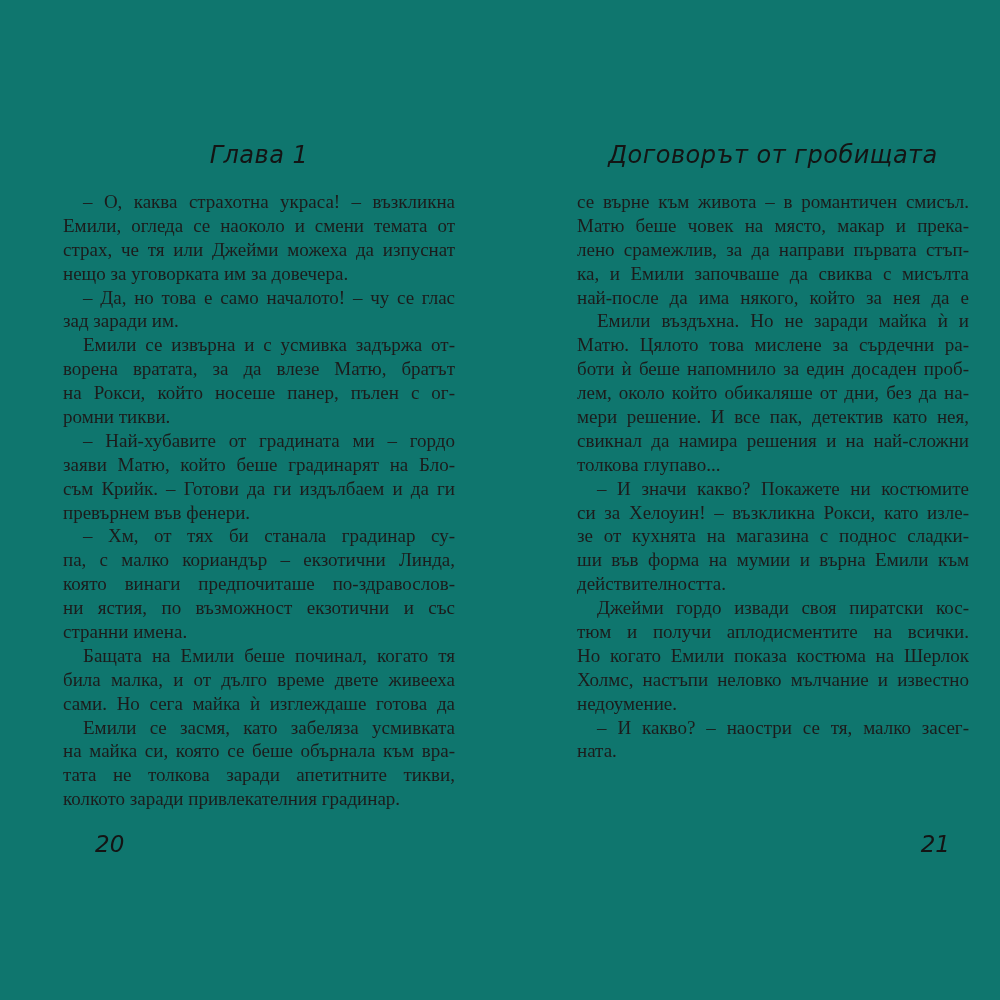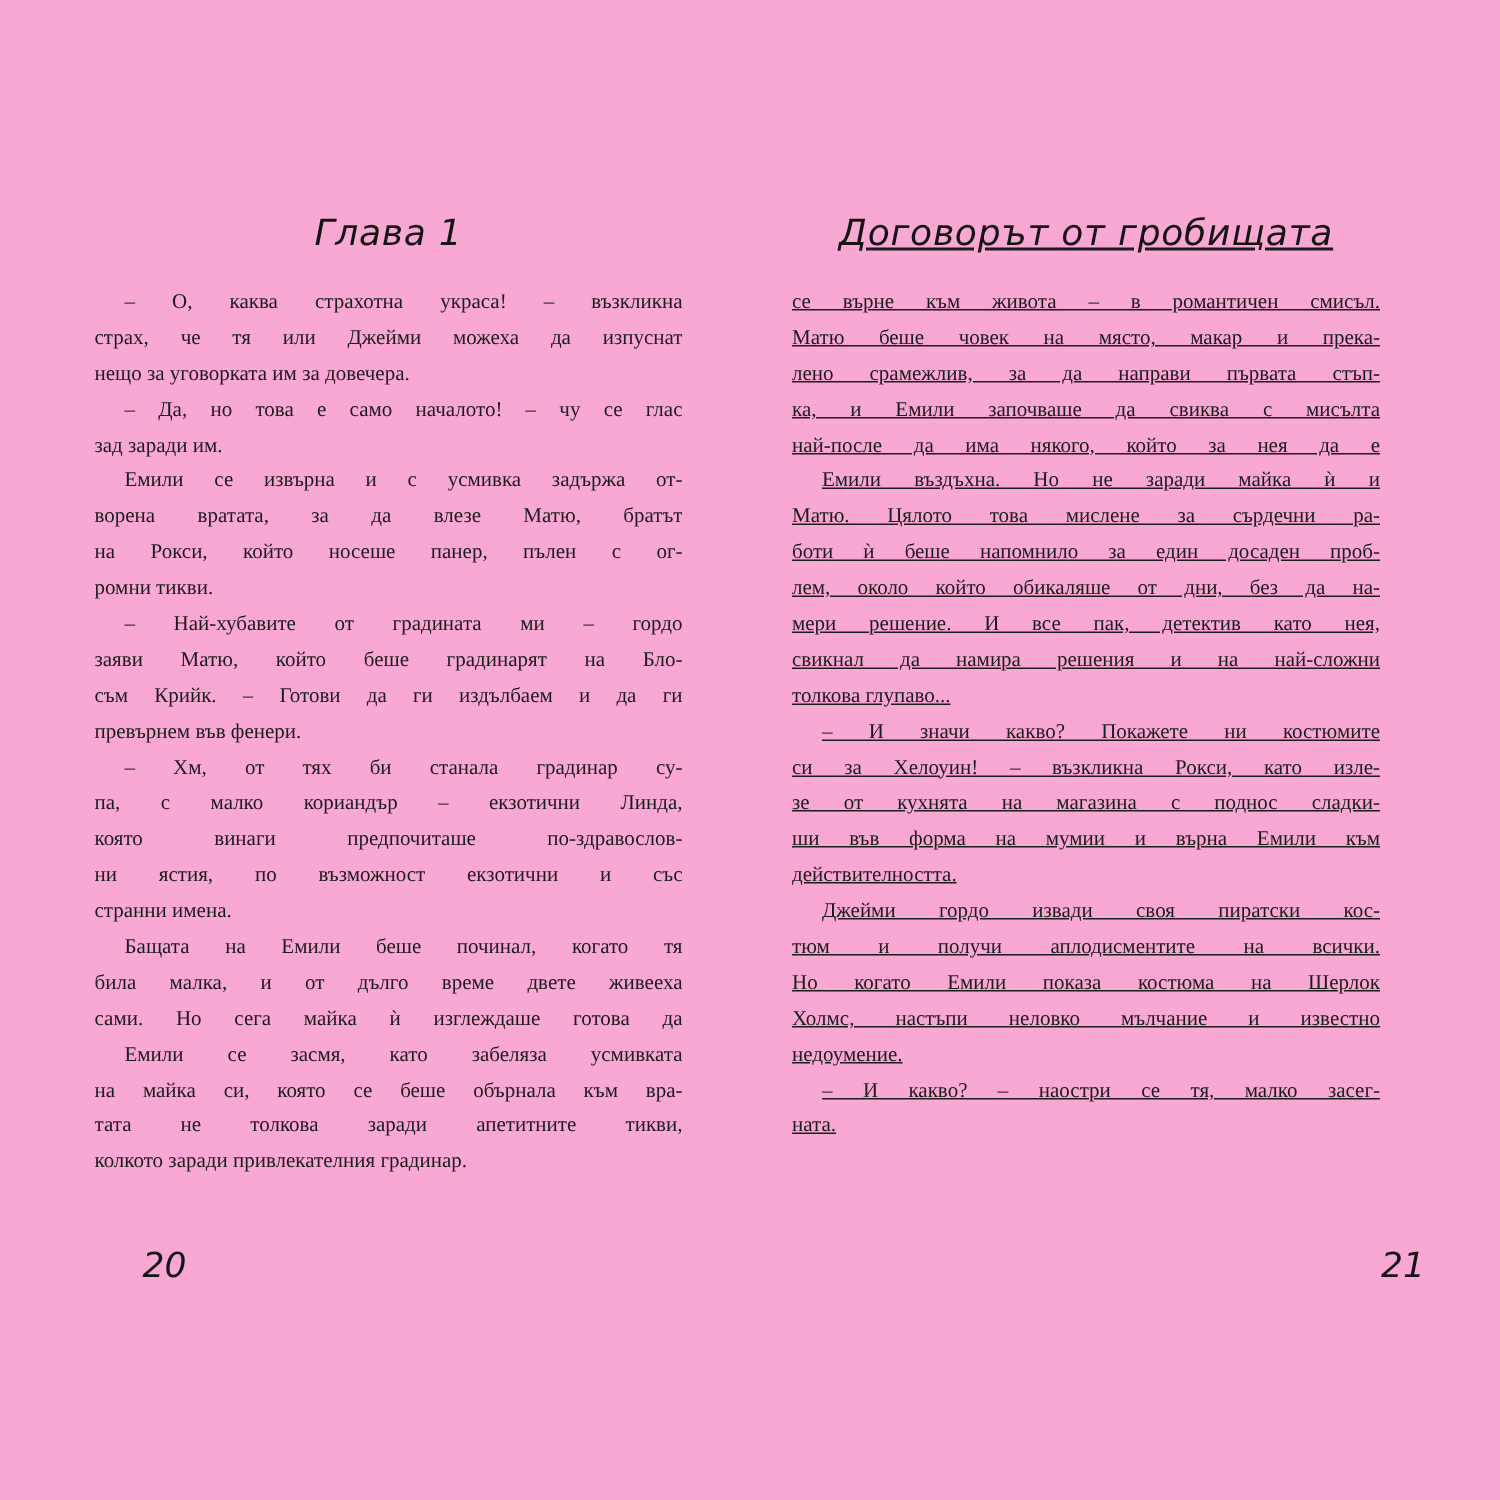--- a/index.html
+++ b/index.html
@@ -6,43 +6,43 @@
   html, body { width: 1000px; height: 1000px; }
   body {
     background: #ffffff;
     font-family: "Liberation Serif", "DejaVu Serif", serif;
     color: #1c1c1c;
   }
   .spread {
     position: relative;
     width: 1000px;
     height: 1000px;
-    background: #f9a8d4;
+    background: #0f766e;
     overflow: hidden;
   }
   .page {
     position: absolute;
     top: 140px;
     width: 392px;
   }
   .page-left  { left: 63px;  }
-  .page-right { left: 528px; text-decoration: underline; }
+  .page-right { left: 577px; }
   .page-header {
     text-align: center;
     font-family: "DejaVu Sans", sans-serif;
     font-style: italic;
     font-size: 24px;
     letter-spacing: 0.5px;
     height: 30px;
     line-height: 30px;
     color: #141414;
   }
   .body-text {
     margin-top: 20px;
-    font-size: 14px;
+    font-size: 19px;
   }
   .para { margin: 0; }
   .line {
     height: 23.9px;
     line-height: 23.9px;
     text-align: justify;
     text-align-last: justify;
     overflow: hidden;
     white-space: normal;
   }
@@ -73,20 +73,21 @@
 </head>
 <body>
 
 <div class="spread">
 
   <div class="page page-left">
     <div class="page-header">Глава 1</div>
     <div class="body-text">
         <div class="para">
           <div class="line indent">– О, каква страхотна украса! – възкликна</div>
+          <div class="line">Емили, огледа се наоколо и смени темата от</div>
           <div class="line">страх, че тя или Джейми можеха да изпуснат</div>
           <div class="line final">нещо за уговорката им за довечера.</div>
         </div>
         <div class="para">
           <div class="line indent">– Да, но това е само началото! – чу се глас</div>
           <div class="line final">зад заради им.</div>
         </div>
         <div class="para">
           <div class="line indent">Емили се извърна и с усмивка задържа от-</div>
           <div class="line">ворена вратата, за да влезе Матю, братът</div>

